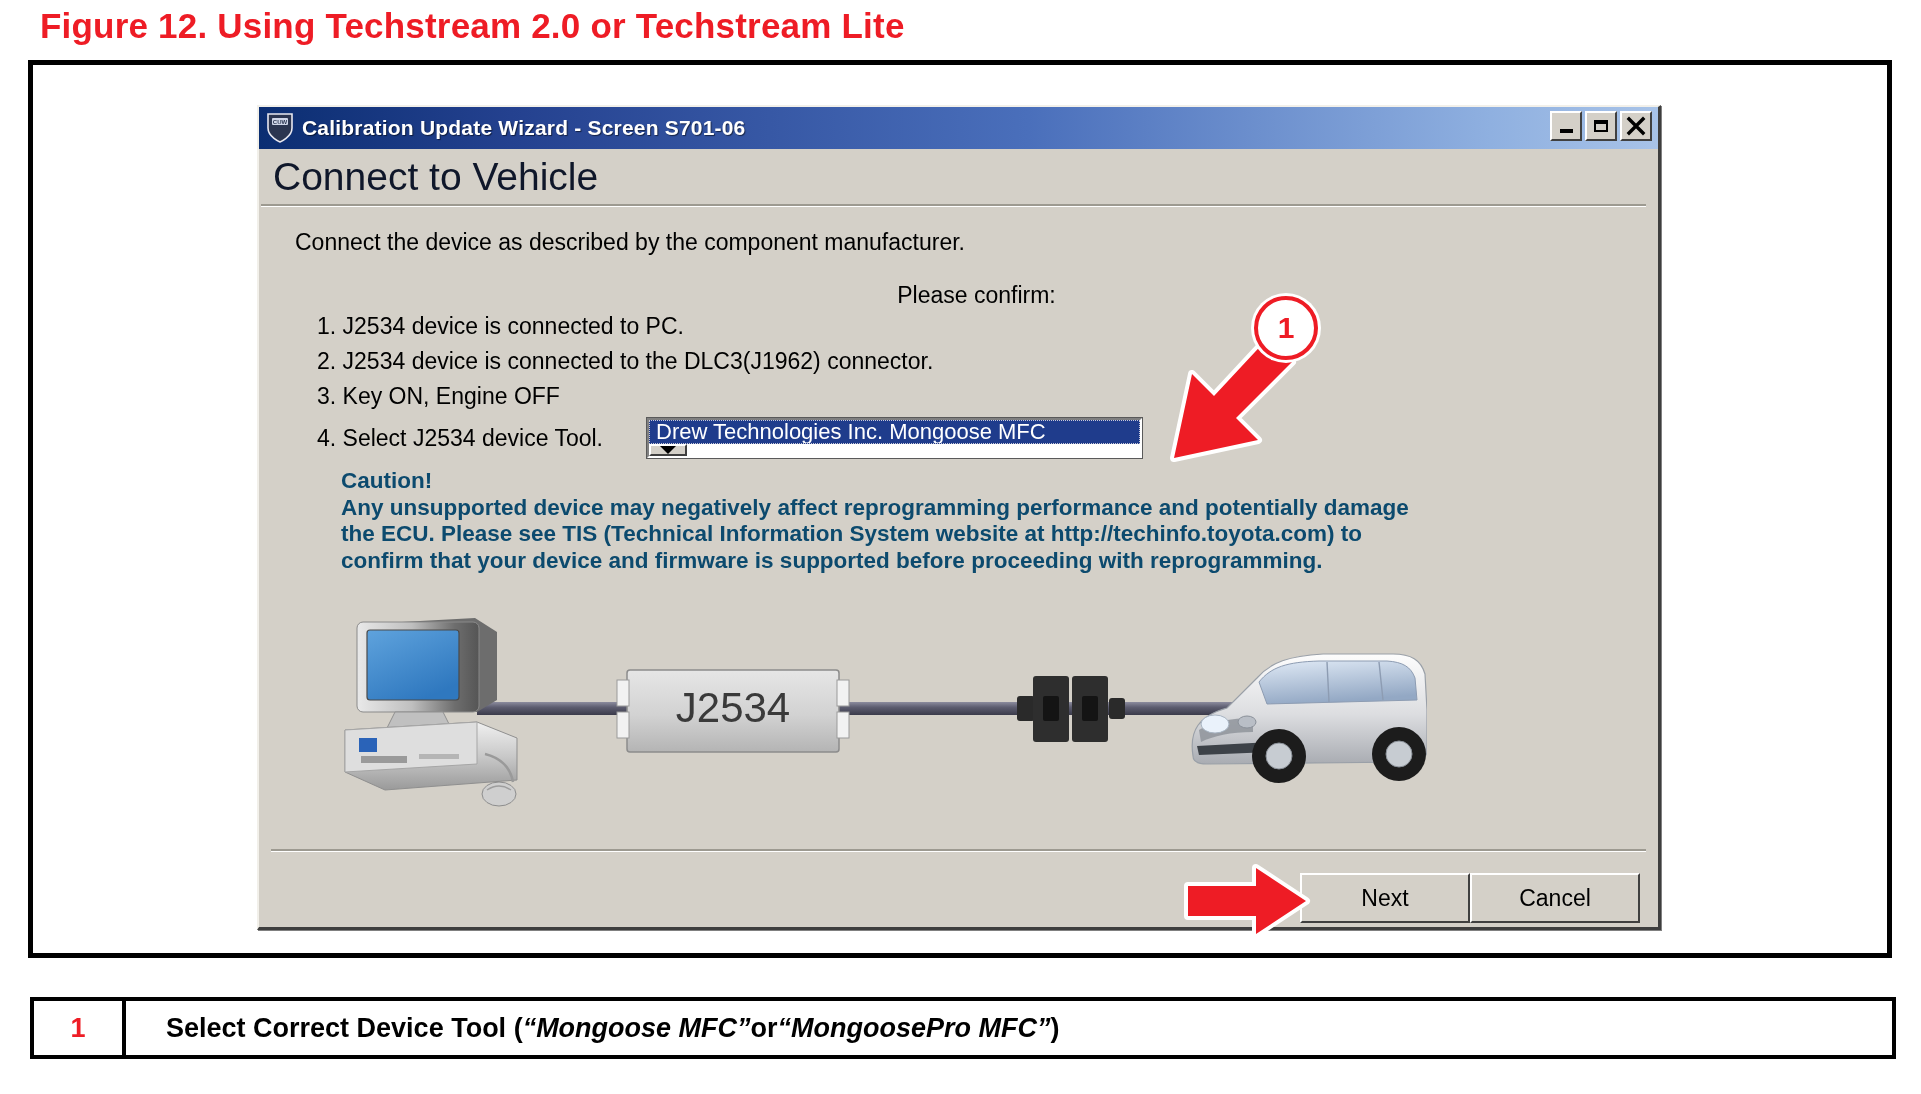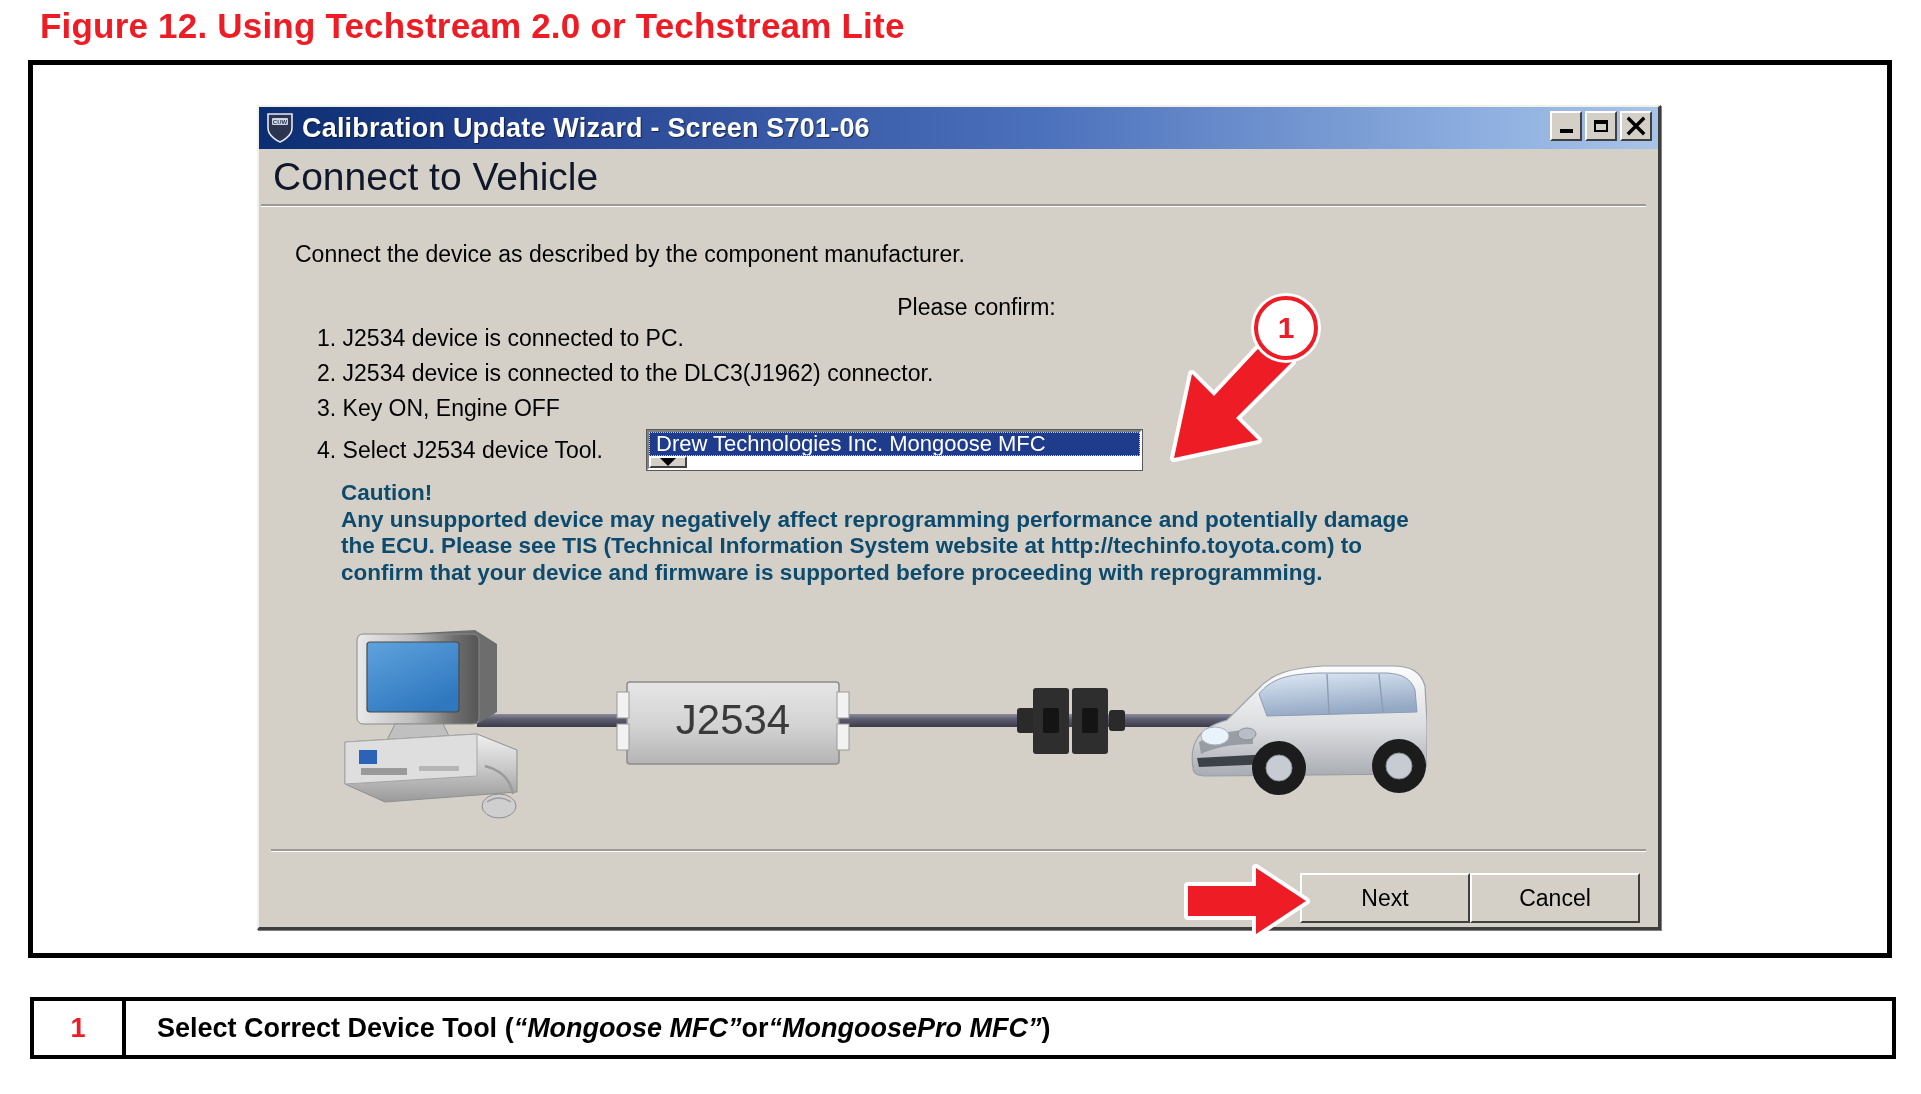--- a/index.html
+++ b/index.html
@@ -58,21 +58,21 @@
     box-sizing: border-box;
   }
   .title-icon {
     width: 30px; height: 32px;
     margin-right: 7px;
     flex: none;
     position: relative;
   }
   .title-text {
     color: #ffffff;
-    font-size: 27px;
+    font-size: 21px;
     font-weight: bold;
     text-shadow: 1px 1px 1px rgba(0,0,0,0.55);
     white-space: nowrap;
     letter-spacing: 0.2px;
   }
   .win-buttons {
     position: absolute;
     right: 6px; top: 4px;
     display: flex;
     gap: 3px;
@@ -110,21 +110,21 @@
   .heading-rule {
     margin: 3px 12px 0 2px;
     height: 2px;
     background: #9d9a91;
     border-bottom: 1px solid #ffffff;
   }
 
   
   .content {
     position: relative;
-    padding: 34px 0 0 36px;
+    padding: 22px 0 0 36px;
     color: #000;
   }
   .intro-line {
     font-size: 23px;
     margin-bottom: 26px;
   }
   .confirm-label { font-size: 23px; margin-bottom: 4px; text-align: center; }
   .confirm-list { margin: 0; padding: 0; list-style: none; }
   .confirm-list li {
     font-size: 23px;
@@ -261,21 +261,21 @@
   }
   .legend-num {
     width: 88px; flex: none;
     border-right: 4px solid #000;
     display: flex; align-items: center; justify-content: center;
     color: #ee1c25; font-size: 27px; font-weight: bold;
   }
   .legend-text {
     flex: 1;
     display: flex; align-items: center;
-    padding-left: 31px;
+    padding-left: 40px;
     font-size: 27px; font-weight: bold; color: #000;
     white-space: nowrap;
   }
   .legend-text i { font-style: italic; }
 </style>
 </head>
 <body>
 
 <div class="figure-caption">Figure 12.  Using Techstream 2.0 or Techstream Lite</div>
 

